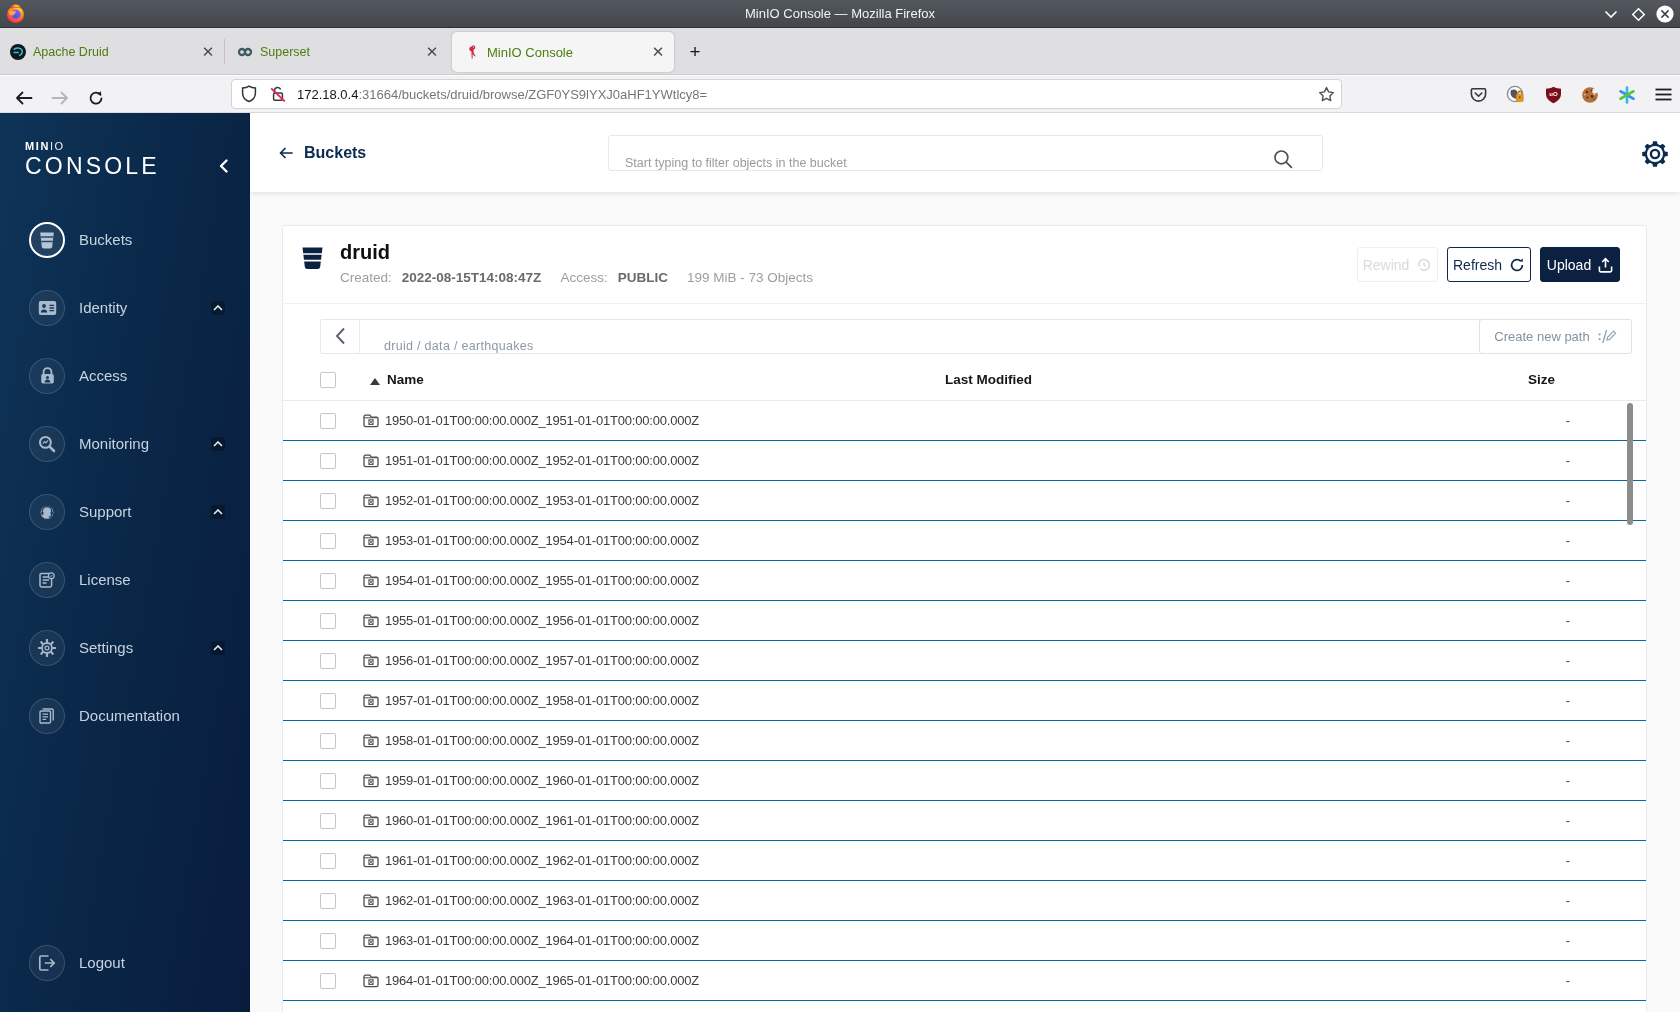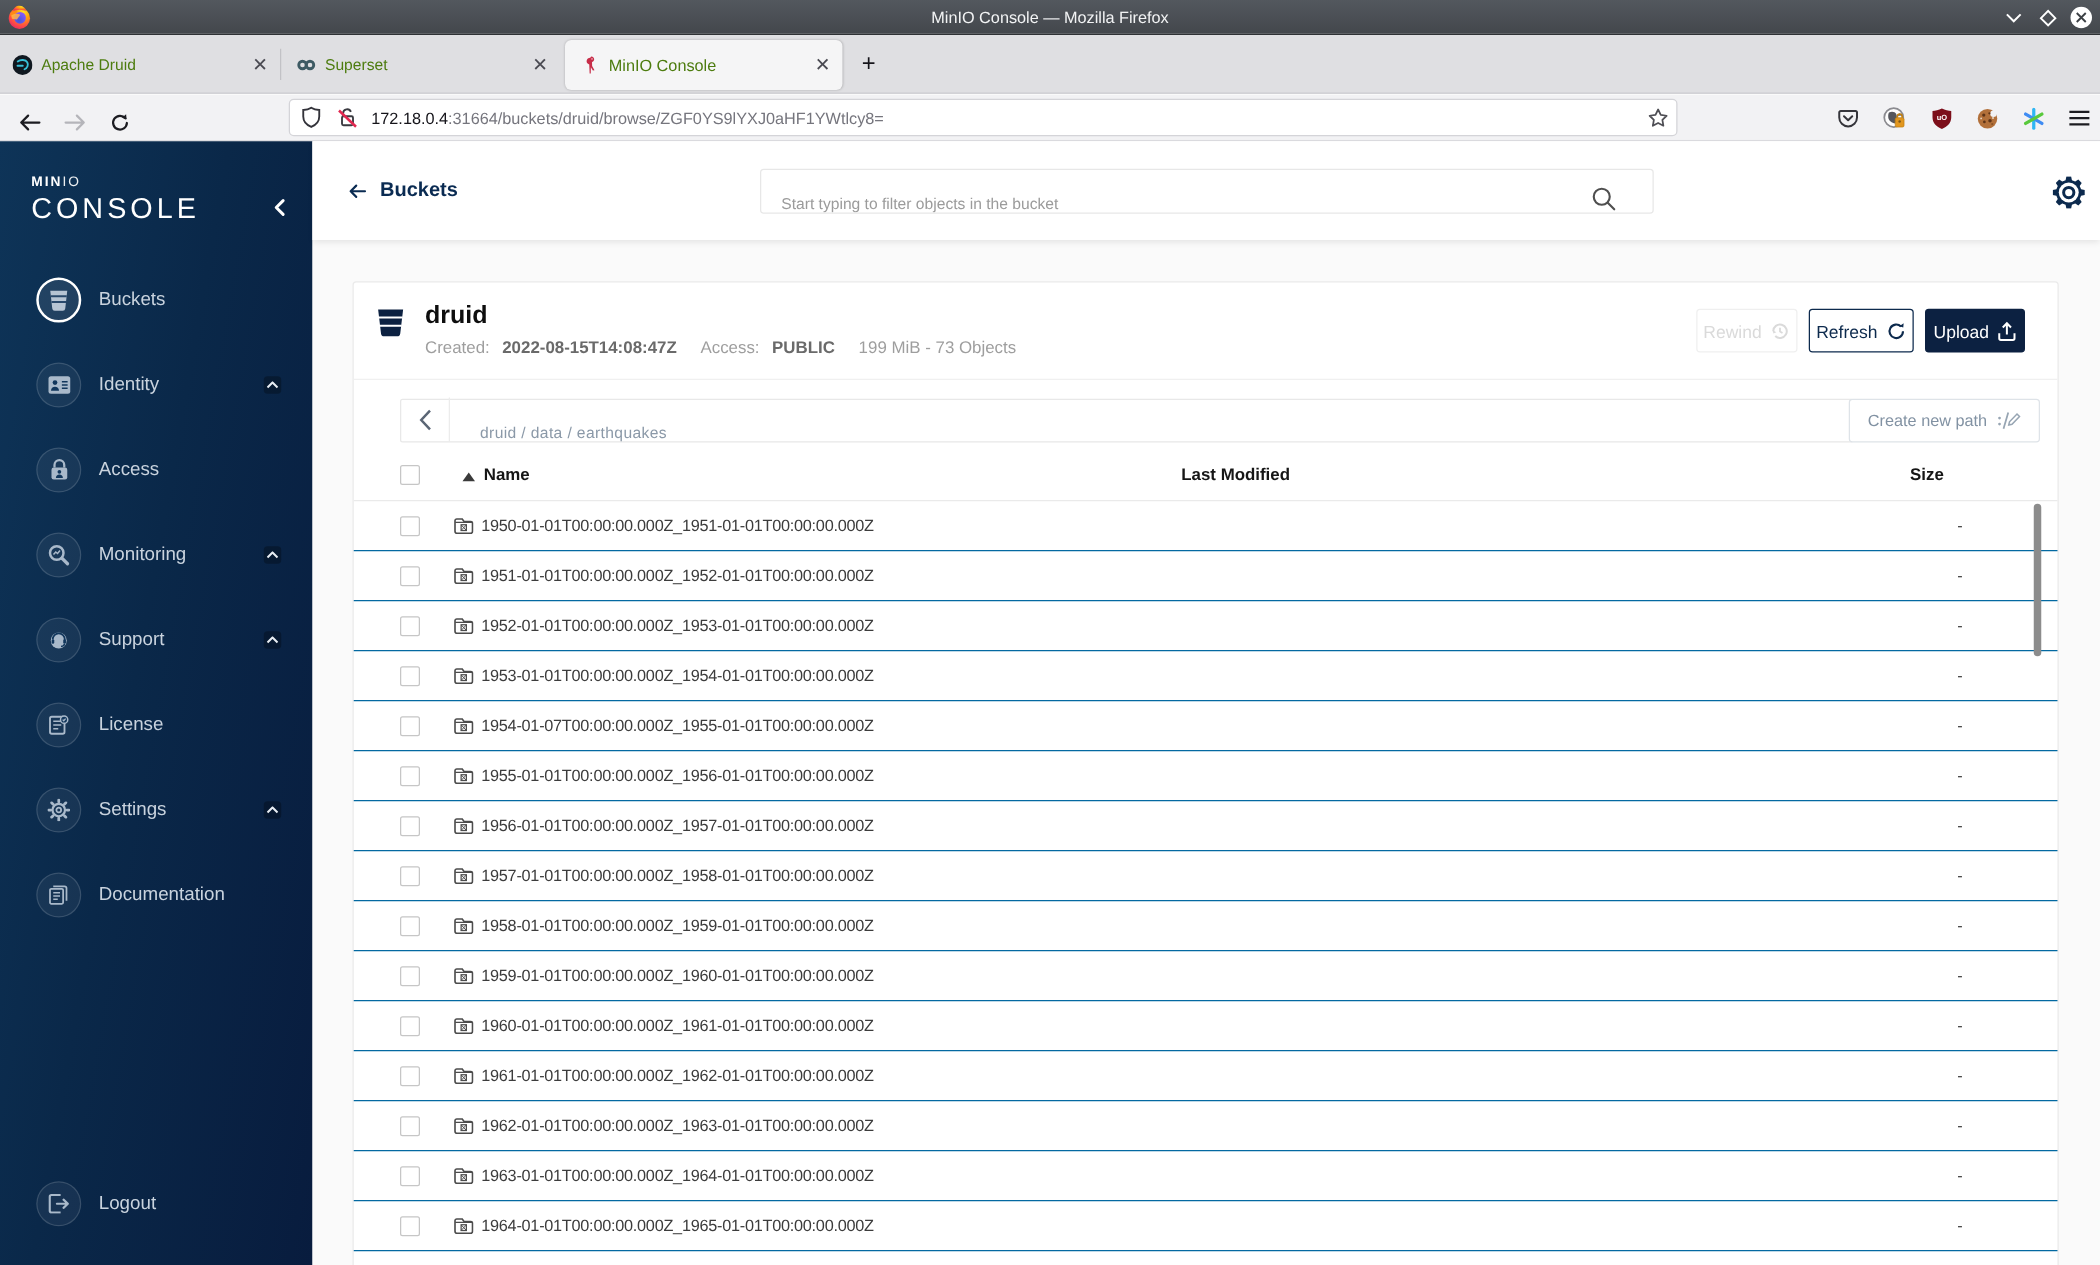--- a/index.html
+++ b/index.html
@@ -566,21 +566,21 @@
     <span class="row-size">-</span>
   </div>
               <div class="obj-row">
     <div class="checkbox"></div>
     <svg class="row-ficon" viewBox="0 0 16 15">
       <path d="M1 3.6 V12 a1.6 1.6 0 0 0 1.6 1.6 h10.8 A1.6 1.6 0 0 0 15 12 V5.6 A1.4 1.4 0 0 0 13.6 4.2 H8.2 L6.8 2.2 H2.4 A1.4 1.4 0 0 0 1 3.6 z" fill="none" stroke="#4c4c4c" stroke-width="1.3"></path>
       <path d="M1.2 4.8 L15 4.8" stroke="#4c4c4c" stroke-width="1"></path>
       <rect x="5.9" y="6.8" width="4.2" height="4.6" fill="none" stroke="#4c4c4c" stroke-width="1"></rect>
       <path d="M6 7 l4 4.2 M10 7 l-4 4.2" stroke="#4c4c4c" stroke-width=".8"></path>
     </svg>
-    <span class="row-name">1954-01-07T00:00:00.000Z_1955-01-01T00:00:00.000Z</span>
+    <span class="row-name">1954-01-01T00:00:00.000Z_1955-01-01T00:00:00.000Z</span>
     <span class="row-size">-</span>
   </div>
               <div class="obj-row">
     <div class="checkbox"></div>
     <svg class="row-ficon" viewBox="0 0 16 15">
       <path d="M1 3.6 V12 a1.6 1.6 0 0 0 1.6 1.6 h10.8 A1.6 1.6 0 0 0 15 12 V5.6 A1.4 1.4 0 0 0 13.6 4.2 H8.2 L6.8 2.2 H2.4 A1.4 1.4 0 0 0 1 3.6 z" fill="none" stroke="#4c4c4c" stroke-width="1.3"></path>
       <path d="M1.2 4.8 L15 4.8" stroke="#4c4c4c" stroke-width="1"></path>
       <rect x="5.9" y="6.8" width="4.2" height="4.6" fill="none" stroke="#4c4c4c" stroke-width="1"></rect>
       <path d="M6 7 l4 4.2 M10 7 l-4 4.2" stroke="#4c4c4c" stroke-width=".8"></path>
     </svg>

